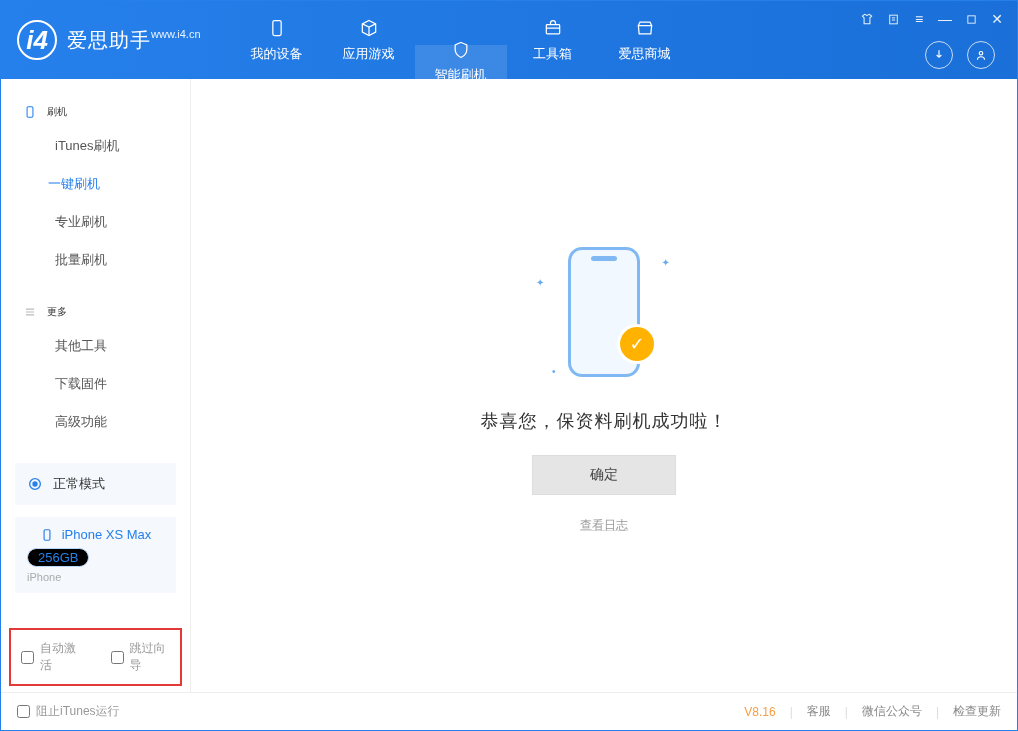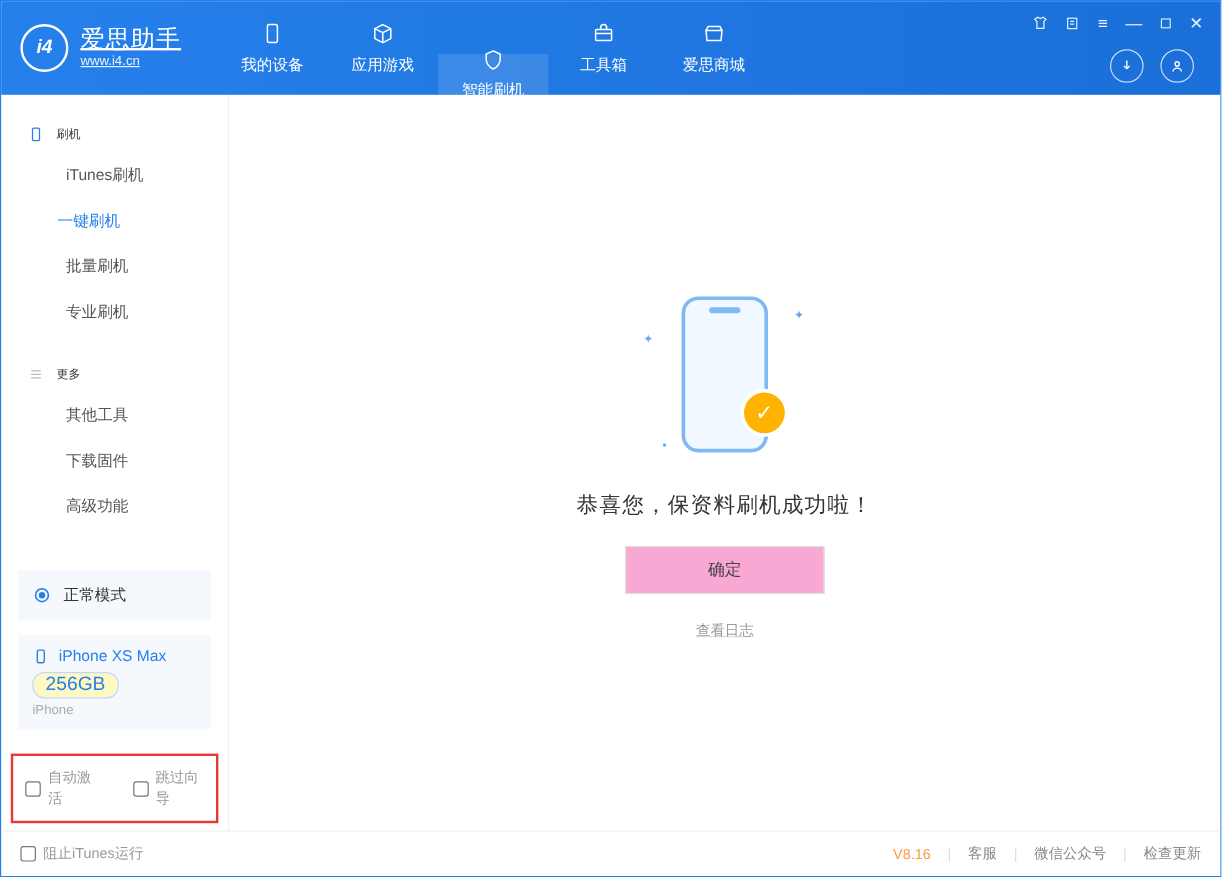--- a/index.html
+++ b/index.html
@@ -1,54 +1,54 @@
 <!DOCTYPE html>
 <html><head>
 <meta charset="utf-8">
 <style>
 * { margin: 0; padding: 0; box-sizing: border-box; font-family: "Microsoft YaHei", "PingFang SC", sans-serif; }
 body { background: #fff; }
 .window { width: 1018px; height: 731px; border: 1px solid #2680eb; position: relative; display: flex; flex-direction: column; }
 .header { height: 78px; background: linear-gradient(to right, #2680eb, #1a6fd8); display: flex; align-items: center; color: #fff; position: relative; padding: 0 16px; }
 .logo-block { display: flex; align-items: center; gap: 10px; margin-right: 30px; }
-.logo-circle { width: 40px; height: 40px; border-radius: 50%; border: 2.5px solid #fff; display: flex; align-items: center; justify-content: center; font-size: 16px; font-weight: bold; font-style: italic; }
-.logo-text { display: flex; flex-direction: column; line-height: 1.2; text-decoration: underline; }
+.logo-circle { width: 40px; height: 40px; border-radius: 50%; border: 2.5px solid #fff; display: flex; align-items: center; justify-content: center; font-size: 26px; font-weight: bold; font-style: italic; }
+.logo-text { display: flex; line-height: 1.2; }
 .logo-text .title { font-size: 20px; font-weight: 500; letter-spacing: 1px; }
 .logo-text .sub { font-size: 11px; opacity: 0.9; }
 .tabs { display: flex; height: 100%; }
 .tab { width: 92px; display: flex; flex-direction: column; align-items: center; justify-content: center; gap: 6px; font-size: 13px; cursor: pointer; position: relative; }
 .tab.active { background: rgba(255,255,255,0.12); margin-top: 44px; }
 .tab-icon { width: 22px; height: 22px; display: flex; align-items: center; justify-content: center; }
 .header-right { position: absolute; right: 12px; top: 10px; display: flex; gap: 10px; align-items: center; }
 .header-right .win-btn { width: 16px; height: 16px; display: flex; align-items: center; justify-content: center; cursor: pointer; opacity: 0.9; font-size: 14px; }
 .header-circles { position: absolute; right: 22px; bottom: 10px; display: flex; gap: 14px; }
 .circle-btn { width: 28px; height: 28px; border: 1.6px solid rgba(255,255,255,0.75); border-radius: 50%; display: flex; align-items: center; justify-content: center; cursor: pointer; color: #fff; font-size: 14px;}
 .body { flex: 1; display: flex; overflow: hidden; }
 .sidebar { width: 190px; border-right: 1px solid #eee; padding-top: 18px; display: flex; flex-direction: column; }
 .side-group-title { display: flex; align-items: center; gap: 10px; padding: 8px 22px; color: #333; font-size: 10px; }
 .side-group-title svg, .side-group-title .grp-icon { width: 14px; height: 14px; }
 .side-item { padding: 10px 22px 10px 54px; font-size: 13px; color: #555; cursor: pointer; }
 .side-item.active { color: #2680eb; padding-left: 47px; }
 .mode-box { margin: 8px 14px; background: #f5f8fc; border-radius: 2px; padding: 12px 12px; display: flex; align-items: center; gap: 10px; color: #333; font-size: 13px; }
 .device-box { margin: 4px 14px 8px; background: #f5f8fc; border-radius: 2px; padding: 10px 12px; }
-.device-box .dev-name { color: #2680eb; font-size: 13px; font-weight: 500; display: flex; align-items: center; gap: 8px; }
-.device-box .dev-badge { display: inline-block; margin-top: 6px; font-size: 16px; color: #2680eb; border: 1px solid #bcd9fb; background: #fef9c3; border-radius: 10px; padding: 1px 10px; }
+.device-box .dev-name { color: #2680eb; font-size: 13px; font-weight: 500; display: flex; align-items: center; gap: 8px; justify-content: center; }
+.device-box .dev-badge { display: inline-block; margin-top: 6px; font-size: 13px; color: #2680eb; border: 1px solid #bcd9fb; background: #000000; border-radius: 10px; padding: 1px 10px; }
 .device-box .dev-sub { font-size: 11px; color: #aaa; margin-top: 4px; }
-.checkrow { border: 2px solid #e53935; margin: 12px 8px 6px; padding: 10px 10px; display: flex; gap: 30px; font-size: 12px; color: #999; }
+.checkrow { border: 2px solid #e53935; margin: 27px 8px 6px; padding: 10px 10px; display: flex; gap: 30px; font-size: 12px; color: #999; }
 .checkrow label { display: flex; align-items: center; gap: 6px; cursor: pointer; }
 .checkrow input { width: 13px; height: 13px; }
 .main { flex: 1; display: flex; flex-direction: column; align-items: center; justify-content: center; gap: 22px; }
 .phone-illus { position: relative; width: 160px; height: 150px; display: flex; align-items: center; justify-content: center; }
 .phone-shape { width: 72px; height: 130px; border: 3px solid #80b8f3; border-radius: 14px; background: #f2f8ff; position: relative; }
 .phone-shape::before { content:""; position:absolute; top:6px; left:50%; transform:translateX(-50%); width:26px; height:5px; background:#80b8f3; border-radius:3px; }
 .check-badge { position: absolute; right: 30px; bottom: 26px; width: 34px; height: 34px; background: #ffb300; border-radius: 50%; display: flex; align-items: center; justify-content: center; color: #fff; font-size: 18px; box-shadow: 0 0 0 3px #fff; }
 .sparkle { position: absolute; color: #66a9f0; font-size: 10px; }
 .sparkle.a{ left:12px; top:40px;} .sparkle.b{ right:14px; top:20px;} .sparkle.c{ left:28px; bottom:10px;}
 .main-msg { font-size: 18px; color: #333; letter-spacing: 1px; }
-.btn-ok { width: 166px; height: 40px; border: 1px solid #ddd; background: #f9a8d4; font-size: 14px; color: #444; cursor: pointer; }
+.btn-ok { width: 144px; height: 40px; border: 1px solid #ddd; background: #e5e5e5; font-size: 14px; color: #444; cursor: pointer; }
 .log-link { font-size: 12px; color: #999; cursor: pointer; text-decoration: underline; text-decoration-color: #ddd; }
 .footer { height: 38px; border-top: 1px solid #eee; display: flex; align-items: center; padding: 0 16px; font-size: 12px; color: #999; }
 .footer .left { display: flex; align-items: center; gap: 6px; }
 .footer .left input { width: 13px; height: 13px; }
 .footer .right { margin-left: auto; display: flex; align-items: center; gap: 14px; }
 .footer .sep { color: #ddd; }
 .footer .link { color: #888; cursor: pointer; }
 .footer .ver { color: #f59e42; }
 .sidebar-body { flex: 1; overflow: auto; }
 </style>
@@ -149,22 +149,22 @@
     <div class="sidebar">
       <div class="sidebar-body">
         <div class="side-group-title">
           <svg class="grp-icon" viewBox="0 0 24 24" fill="none" stroke="#2680eb" stroke-width="1.8">
               <rect x="7" y="3" width="10" height="18" rx="2"></rect>
             </svg>
           <span>刷机</span>
         </div>
         <div class="side-item">iTunes刷机</div>
         <div class="side-item active">一键刷机</div>
+        <div class="side-item">专业刷机</div>
         <div class="side-item">批量刷机</div>
-        <div class="side-item">专业刷机</div>
 
         <div class="side-group-title" style="margin-top:18px">
           <svg class="grp-icon" viewBox="0 0 24 24" fill="none" stroke="#bbb" stroke-width="2">
               <path d="M5 7h14M5 12h14M5 17h14"></path>
             </svg>
           <span>更多</span>
         </div>
         <div class="side-item">其他工具</div>
         <div class="side-item">下载固件</div>
         <div class="side-item">高级功能</div>

